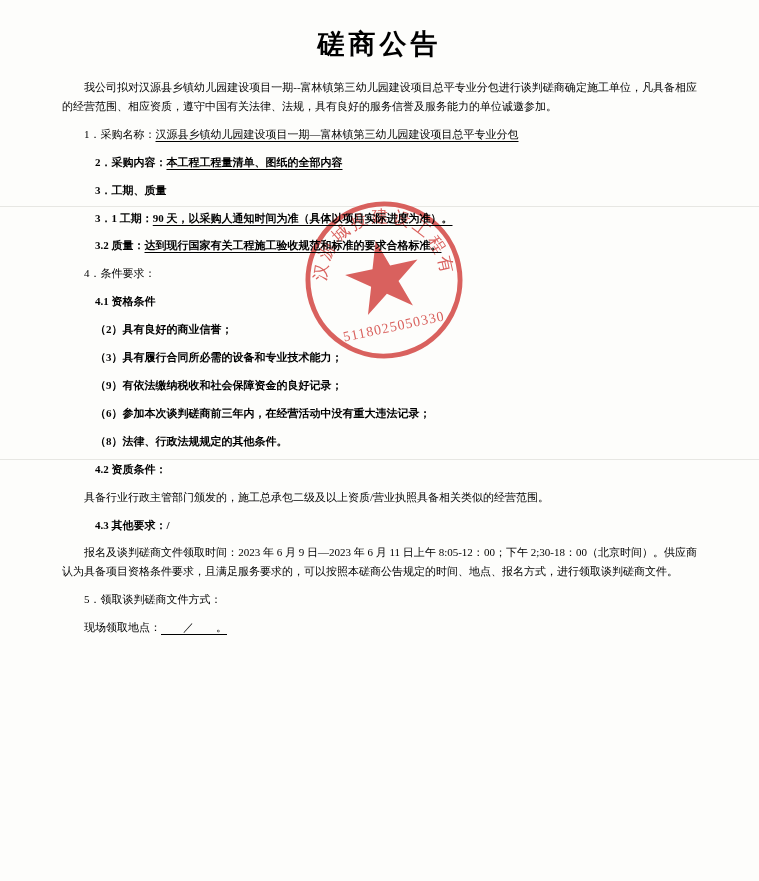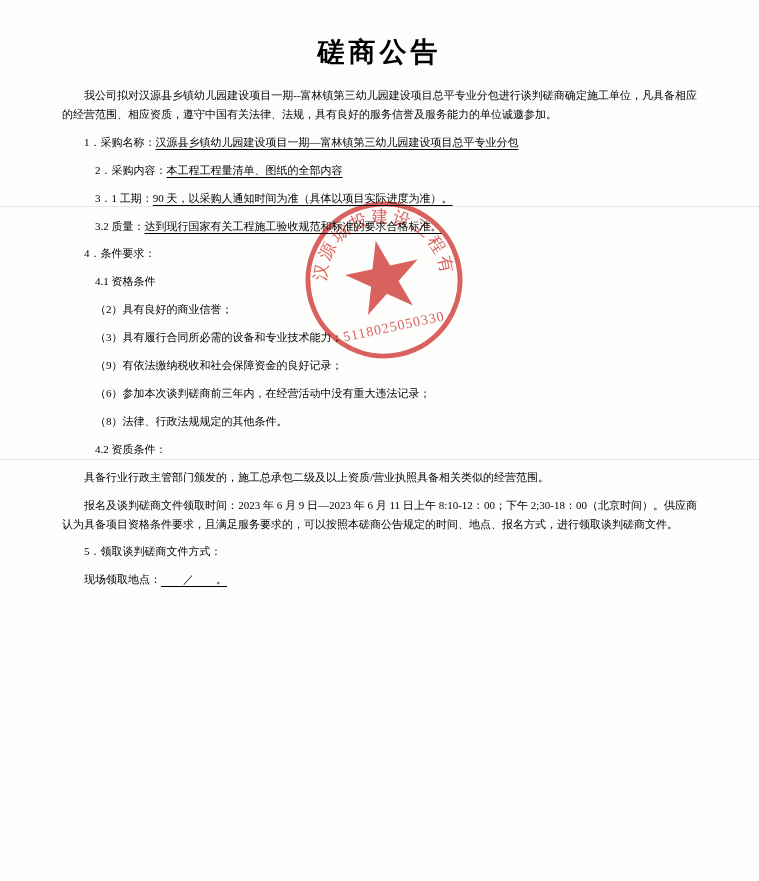--- a/index.html
+++ b/index.html
@@ -31,31 +31,31 @@
     position: relative;
     padding: 10px 62px 0 62px;
     box-sizing: border-box;
     z-index: 3;
   }
   .doc-title {
     text-align: center;
     font-size: 27px;
     font-weight: bold;
     letter-spacing: 4px;
-    margin: 24px 0 16px 0;
+    margin: 16px 0 16px 0;
     font-family: "Liberation Serif", "DejaVu Serif", serif;
   }
   p {
     margin: 0 0 9px 0;
     font-size: 11px;
     line-height: 1.72;
     text-align: justify;
   }
   .indent2 { text-indent: 2em; }
-  .indent3 { text-indent: 3em; }
+  .indent3 { text-indent: 3em; font-weight: bold; }
   .u { text-decoration: underline; text-underline-offset: 3px; }
   
   .seal {
     position: absolute;
     left: 300px;
     top: 196px;
     width: 168px;
     height: 168px;
     z-index: 2;
     pointer-events: none;
@@ -92,20 +92,21 @@
     <p class="indent2">我公司拟对汉源县乡镇幼儿园建设项目一期--富林镇第三幼儿园建设项目总平专业分包进行谈判磋商确定施工单位，凡具备相应的经营范围、相应资质，遵守中国有关法律、法规，具有良好的服务信誉及服务能力的单位诚邀参加。</p>
 
     <p class="indent2">
       <span>1．采购名称：</span><span class="u">汉源县乡镇幼儿园建设项目一期—富林镇第三幼儿园建设项目总平专业分包</span>
     </p>
 
     <p class="indent3">
       <span>2．采购内容：</span><span class="u">本工程工程量清单、图纸的全部内容</span>
     </p>
 
+    <p class="indent3">3．工期、质量</p>
 
     <p class="indent3">
       <span>3．1 工期：</span><span class="u">90 天，以采购人通知时间为准（具体以项目实际进度为准）。</span>
     </p>
 
     <p class="indent3">
       <span>3.2 质量：</span><span class="u">达到现行国家有关工程施工验收规范和标准的要求合格标准。</span>
     </p>
 
     <p class="indent2">4．条件要求：</p>
@@ -114,22 +115,23 @@
 
     <p class="indent3">（2）具有良好的商业信誉；</p>
     <p class="indent3">（3）具有履行合同所必需的设备和专业技术能力；</p>
     <p class="indent3">（9）有依法缴纳税收和社会保障资金的良好记录；</p>
     <p class="indent3">（6）参加本次谈判磋商前三年内，在经营活动中没有重大违法记录；</p>
     <p class="indent3">（8）法律、行政法规规定的其他条件。</p>
 
     <p class="indent3">4.2 资质条件：</p>
     <p class="indent2">具备行业行政主管部门颁发的，施工总承包二级及以上资质/营业执照具备相关类似的经营范围。</p>
 
+    <p class="indent3">4.3 其他要求：/</p>
 
-    <p class="indent2">报名及谈判磋商文件领取时间：2023 年 6 月 9 日—2023 年 6 月 11 日上午 8:10-12：00；下午 2;30-18：00（北京时间）。供应商认为具备项目资格条件要求，且满足服务要求的，可以按照本磋商公告规定的时间、地点、报名方式，进行领取谈判磋商文件。</p>
+    <p class="indent2">报名及谈判磋商文件领取时间：2023 年 6 月 9 日—2023 年 6 月 11 日上午 8:05-12：00；下午 2;30-18：00（北京时间）。供应商认为具备项目资格条件要求，且满足服务要求的，可以按照本磋商公告规定的时间、地点、报名方式，进行领取谈判磋商文件。</p>
 
     <p class="indent2">5．领取谈判磋商文件方式：</p>
 
     <p class="indent2">
       <span>现场领取地点：</span><span class="u">　　／　　。</span>
     </p>
 
   </div>
 </div>
 

